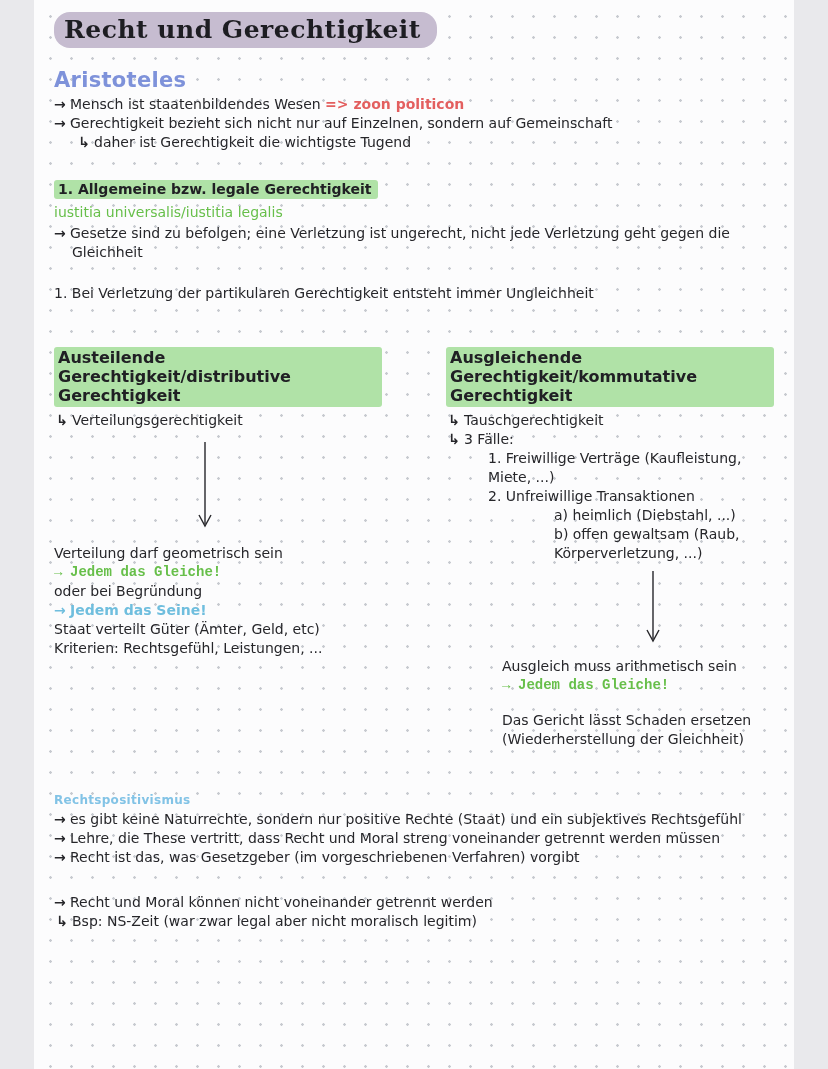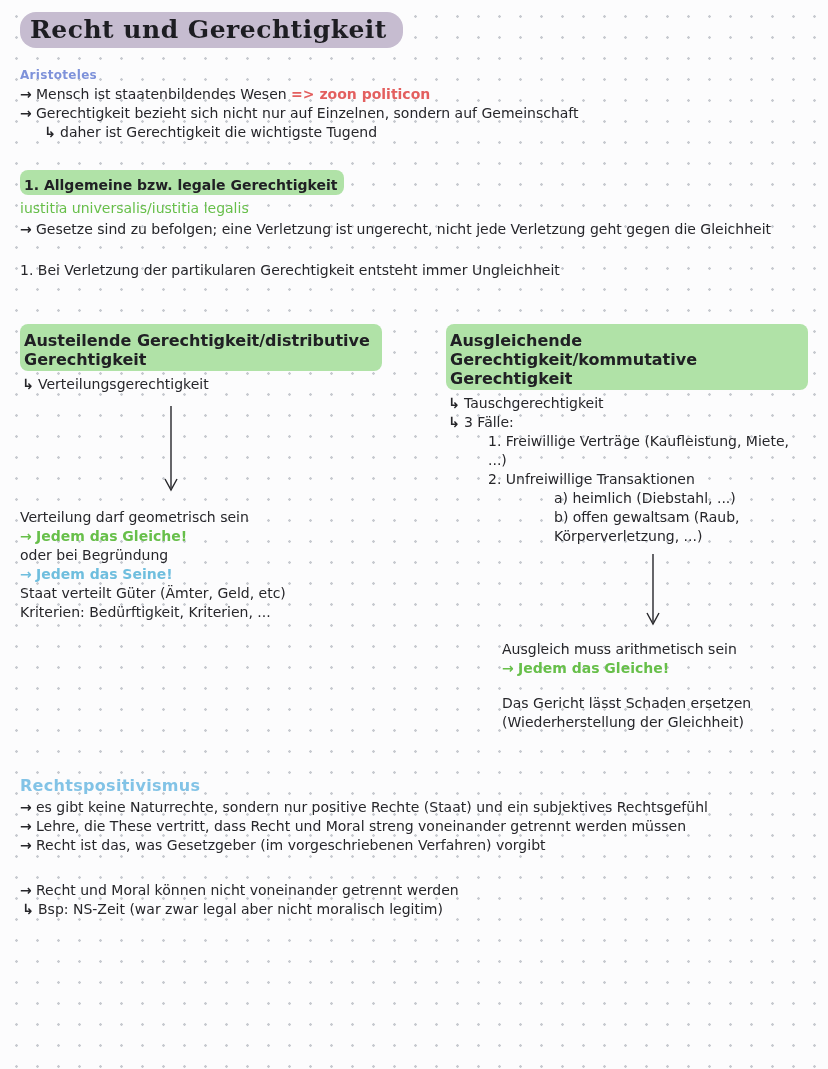--- a/index.html
+++ b/index.html
@@ -1,19 +1,19 @@
 <!DOCTYPE html>
 <html><head>
 <meta charset="utf-8">
 <style>
   * { margin: 0; padding: 0; box-sizing: border-box; }
   html, body { background: #e9e9ec; }
   .page {
     position: relative;
-    width: 828px;
+    width: 760px;
     height: 1069px;
     margin: 0 auto;
     background-color: #fcfcfd;
     background-image: radial-gradient(circle, #c7cad0 1.3px, rgba(0,0,0,0) 1.45px);
     background-size: 21px 21px;
     background-position: 6px 6px;
     overflow: hidden;
     font-family: "DejaVu Sans", "Liberation Sans", sans-serif;
     font-size: 14px;
     color: #26262a;
@@ -29,48 +29,48 @@
     font-size: 25px;
     font-weight: 700;
     letter-spacing: 0.5px;
     color: #1d1d22;
   }
   .sec { margin-bottom: 22px; }
   .sec-aristoteles { margin-bottom: 28px; }
   .sec-s2 { margin-bottom: 44px; }
   .head-blue {
     color: #7e92da;
-    font-size: 12px;
+    font-size: 21px;
     font-weight: 700;
     letter-spacing: 0.3px;
     margin-bottom: 3px;
   }
   .head-cyan {
     color: #82c3e6;
-    font-size: 16px;
+    font-size: 12px;
     font-weight: 700;
     letter-spacing: 0.3px;
     margin-bottom: 3px;
   }
   .hl-green {
     display: inline-block;
     background: #b0e2a7;
-    border-radius: 8px;
-    padding: 7px 6px 2px 4px;
+    border-radius: 3px;
+    padding: 1px 6px 2px 4px;
     font-weight: 700;
     color: #202024;
   }
   .line {
     line-height: 19px;
     padding-left: 18px;
     text-indent: -18px;
   }
   .line .b { display: inline-block; width: 16px; text-indent: 0; font-weight: 700; }
   .line.hook { padding-left: 34px; margin-left: 8px; }
-  .green-t { color: #67bf4a; font-weight: 700; }
+  .green-t { color: #67bf4a; font-weight: 700; font-family: Liberation Mono, monospace; }
   .cyan-t  { color: #6fbede; font-weight: 700; }
   .red-t   { color: #e35f5f; font-weight: 700; }
   .latin   { color: #67bf4a; line-height: 19px; margin-bottom: 2px; }
   .hl-line { margin-bottom: 4px; }
 
   .columns { display: flex; gap: 64px; margin-bottom: 44px; }
   .col { flex: 1 1 0; min-width: 0; }
   .col .hl-green { font-size: 16px; }
   .down-arrow { display: block; }
   .left-arrow  { margin: 12px 0 10px 142px; }
@@ -131,21 +131,21 @@
       </svg>
       <div class="line" style="padding-left:0;text-indent:0;">Verteilung darf geometrisch sein</div>
       <div class="line green-t">
         <span class="b">→</span><span>Jedem das Gleiche!</span>
       </div>
       <div class="line" style="padding-left:0;text-indent:0;">oder bei Begründung</div>
       <div class="line cyan-t">
         <span class="b">→</span><span>Jedem das Seine!</span>
       </div>
       <div class="line" style="padding-left:0;text-indent:0;">Staat verteilt Güter (Ämter, Geld, etc)</div>
-      <div class="line" style="padding-left:0;text-indent:0;">Kriterien: Bedürftigkeit, Kriterien, ...</div>
+      <div class="line" style="padding-left:0;text-indent:0;">Kriterien: Rechtsgefühl, Leistungen, ...</div>
     </div>
 
     <div class="col">
       <div class="hl-line">
         <span class="hl-green">Ausgleichende Gerechtigkeit/kommutative Gerechtigkeit</span>
       </div>
       <div class="line hook" style="margin-left:-14px;">
         <span class="b">↳</span><span>Tauschgerechtigkeit</span>
       </div>
       <div class="line hook" style="margin-left:-14px;">

